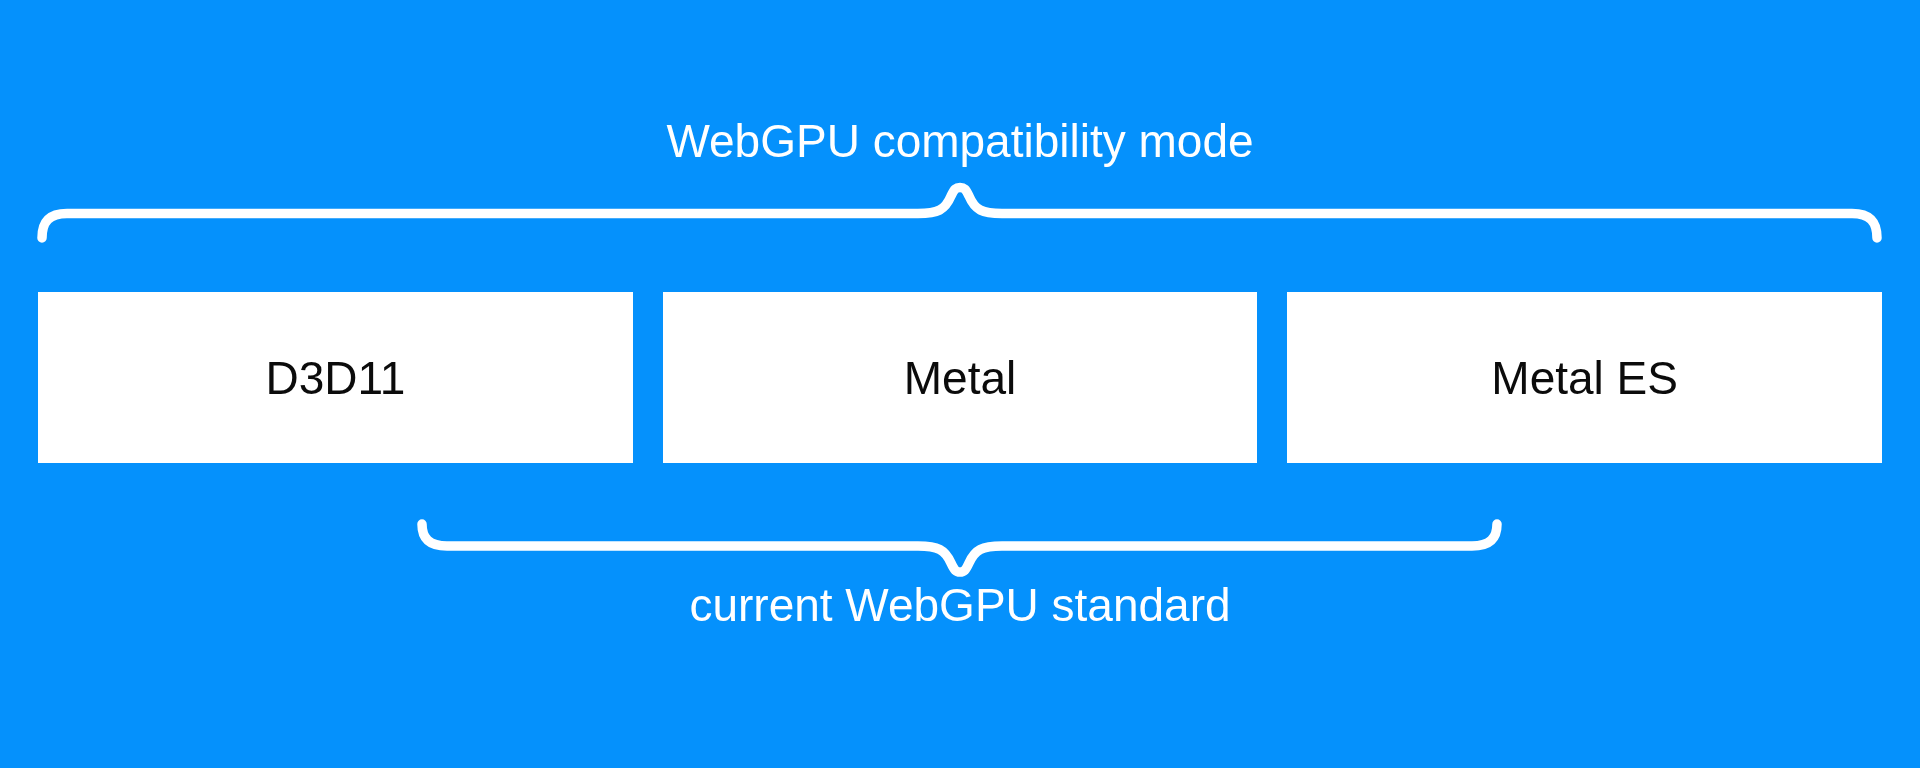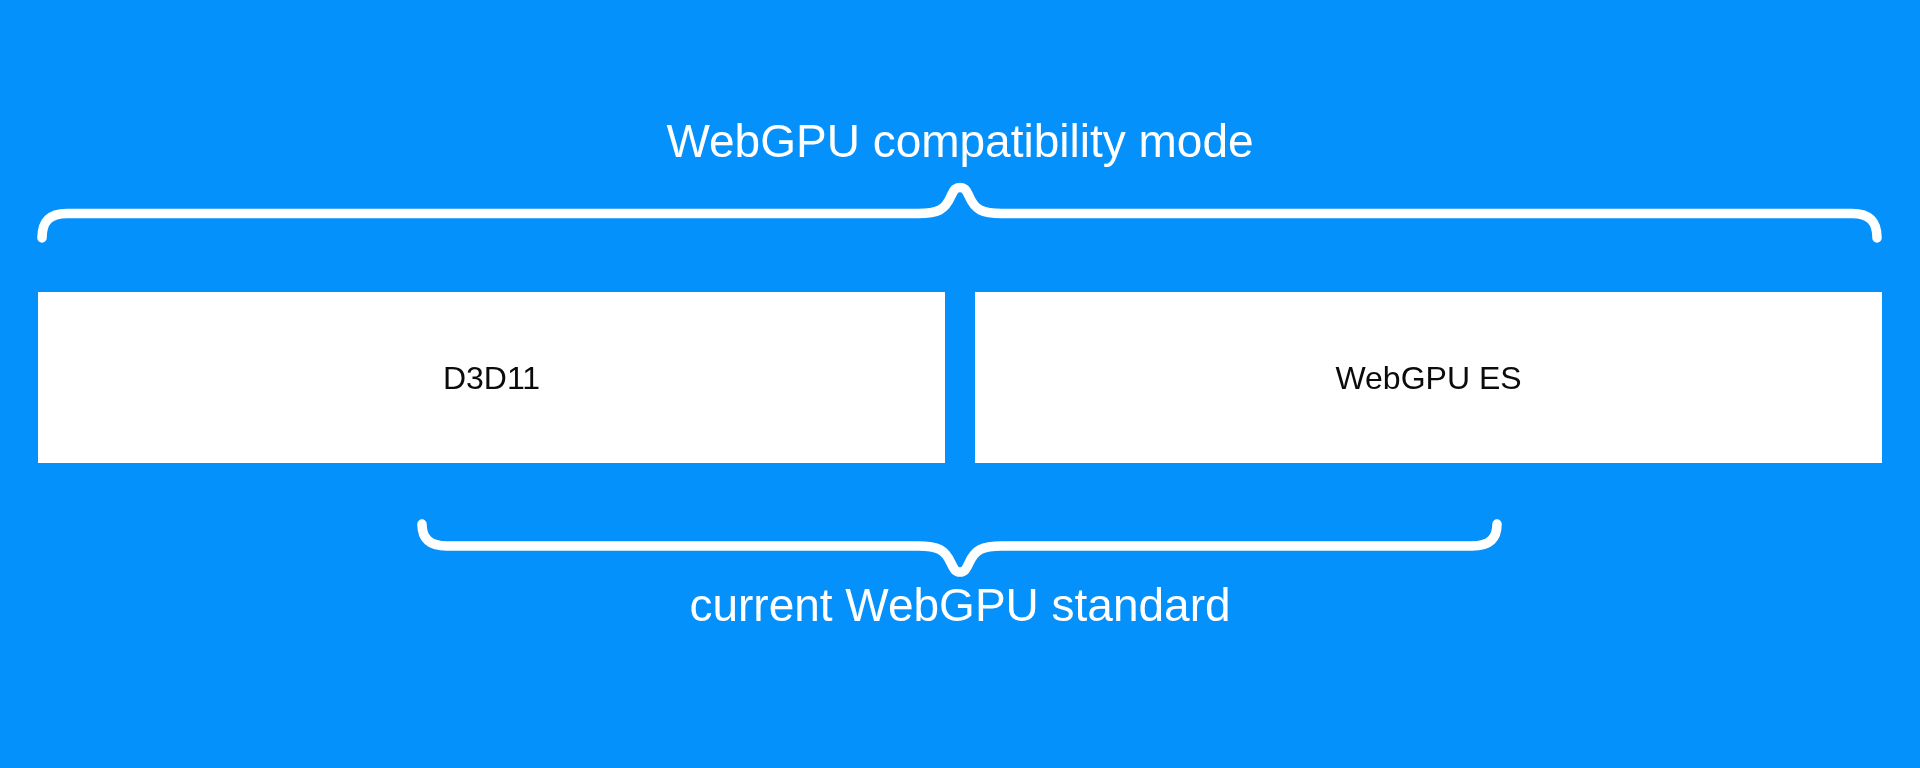--- a/index.html
+++ b/index.html
@@ -52,21 +52,21 @@
   }
   .api-box{
     flex:1 1 0;
     background:var(--box-bg);
     display:flex;
     align-items:center;
     justify-content:center;
   }
   .api-box span{
     color:var(--box-text);
-    font-size:32px;
+    font-size:46px;
     line-height:1;
     white-space:nowrap;
   }
 </style>
 </head>
 <body>
 
 <div class="canvas">
 
   <div class="group-label top-label">WebGPU compatibility mode</div>
@@ -90,19 +90,22 @@
              C 975 549.5 982 546 1002 546
              L 1472 546
              C 1490 546 1497 538 1497 524" stroke="#ffffff"></path>
   </svg>
 
   <div class="boxes-row">
     <div class="api-box">
       <span>D3D11</span>
     </div>
     <div class="api-box">
-      <span>WebGPU ES</span>
+      <span>Metal</span>
+    </div>
+    <div class="api-box">
+      <span>Metal ES</span>
     </div>
   </div>
 
   <div class="group-label bottom-label">current WebGPU standard</div>
 
 </div>
 
 </body></html>

